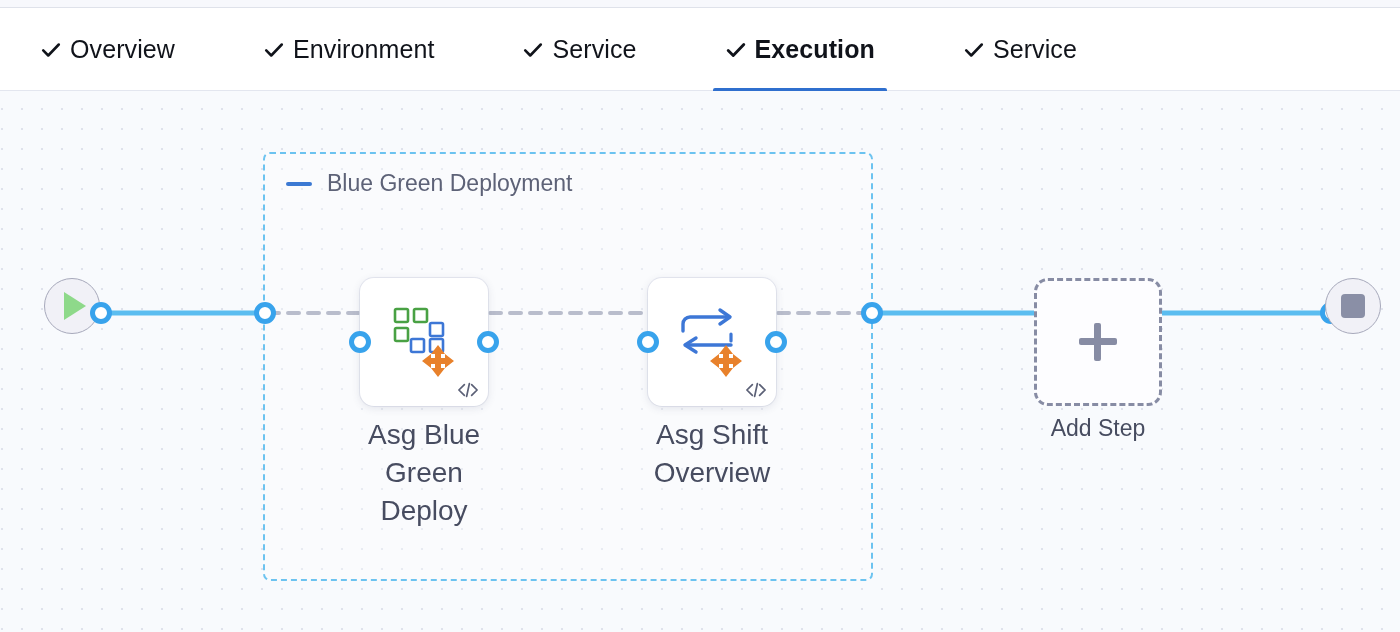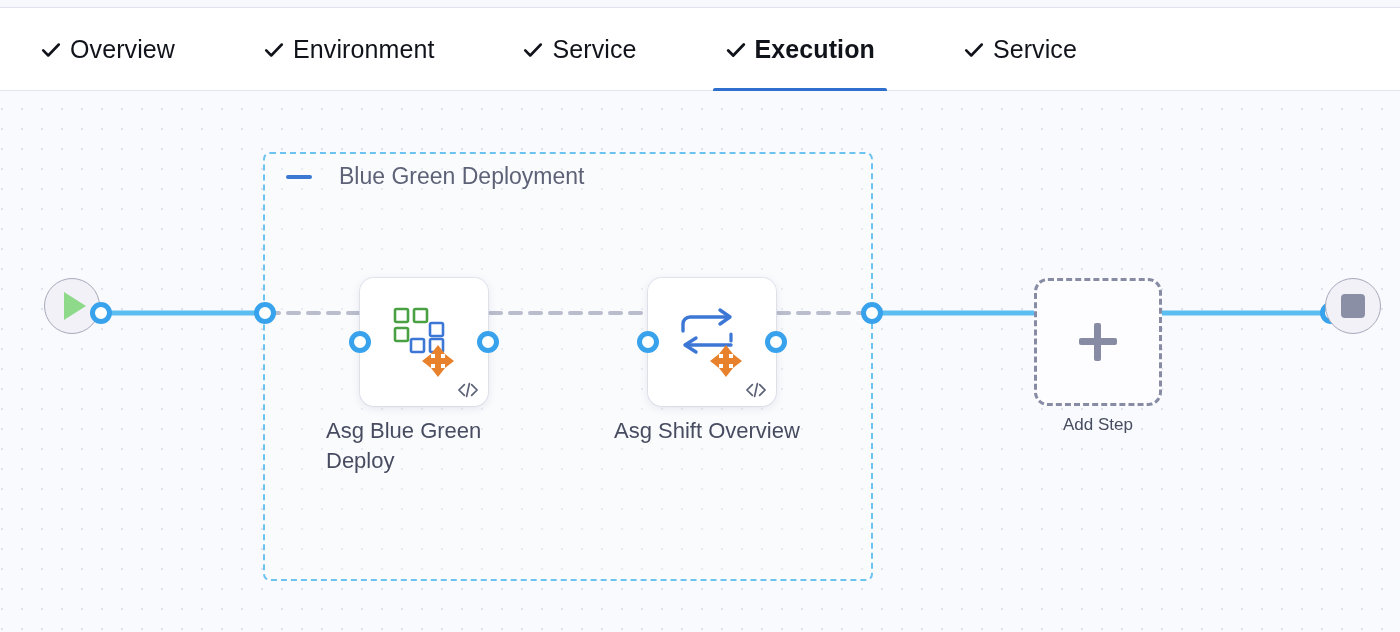--- a/index.html
+++ b/index.html
@@ -97,24 +97,24 @@
     position: absolute;
     left: 263px; top: 61px;
     width: 610px; height: 429px;
     border: 2px dashed #6cc3f0;
     border-radius: 7px;
     background: rgba(255,255,255,0.30);
   }
 
   .group-header {
     position: absolute;
-    left: 286px; top: 74px;
-    display: flex;
-    align-items: center;
-    gap: 27px;
+    left: 286px; top: 81px;
+    display: flex;
+    align-items: center;
+    gap: 15px;
     cursor: pointer;
   }
   .group-collapse {
     width: 26px; height: 4px;
     border-radius: 2px;
     background: #3b79d3;
     display: block;
   }
   .group-title {
     font-size: 23px;
@@ -156,22 +156,22 @@
     width: 22px; height: 20px;
     color: #5b6076;
   }
   .code-badge svg { display: block; width: 22px; height: 20px; }
 
   .node-label {
     position: absolute;
     left: -34px;
     top: 138px;
     width: 196px;
-    text-align: left;
-    font-size: 22px;
+    text-align: center;
+    font-size: 28px;
     line-height: 1.35;
     color: #474c60;
     white-space: pre-line;
     pointer-events: none;
   }
 
   
   .port {
     position: absolute;
     width: 22px; height: 22px;
@@ -211,21 +211,21 @@
     border-radius: 2px;
   }
   .plus::before { left: 0; top: 15px; width: 38px; height: 7px; }
   .plus::after  { top: 0; left: 15px; height: 38px; width: 7px; }
 
   .add-step-label {
     position: absolute;
     left: -36px; top: 136px;
     width: 200px;
     text-align: center;
-    font-size: 17px;
+    font-size: 23px;
     color: #474c60;
     line-height: 1.3;
     pointer-events: none;
   }
 
   
   .terminal {
     position: absolute;
     width: 56px; height: 56px;
     border-radius: 50%;

